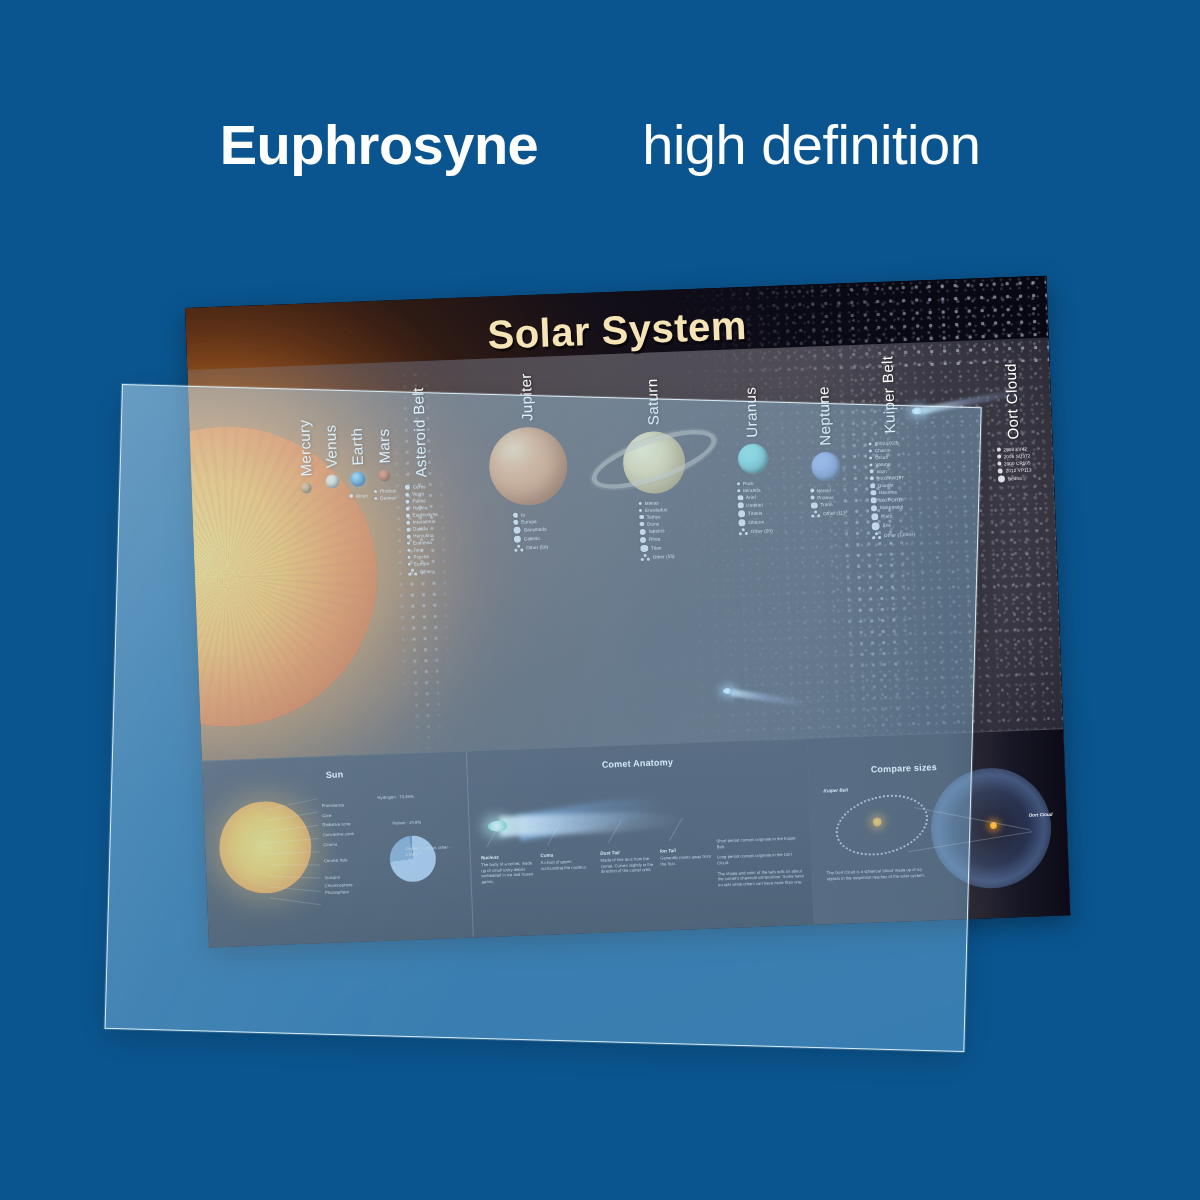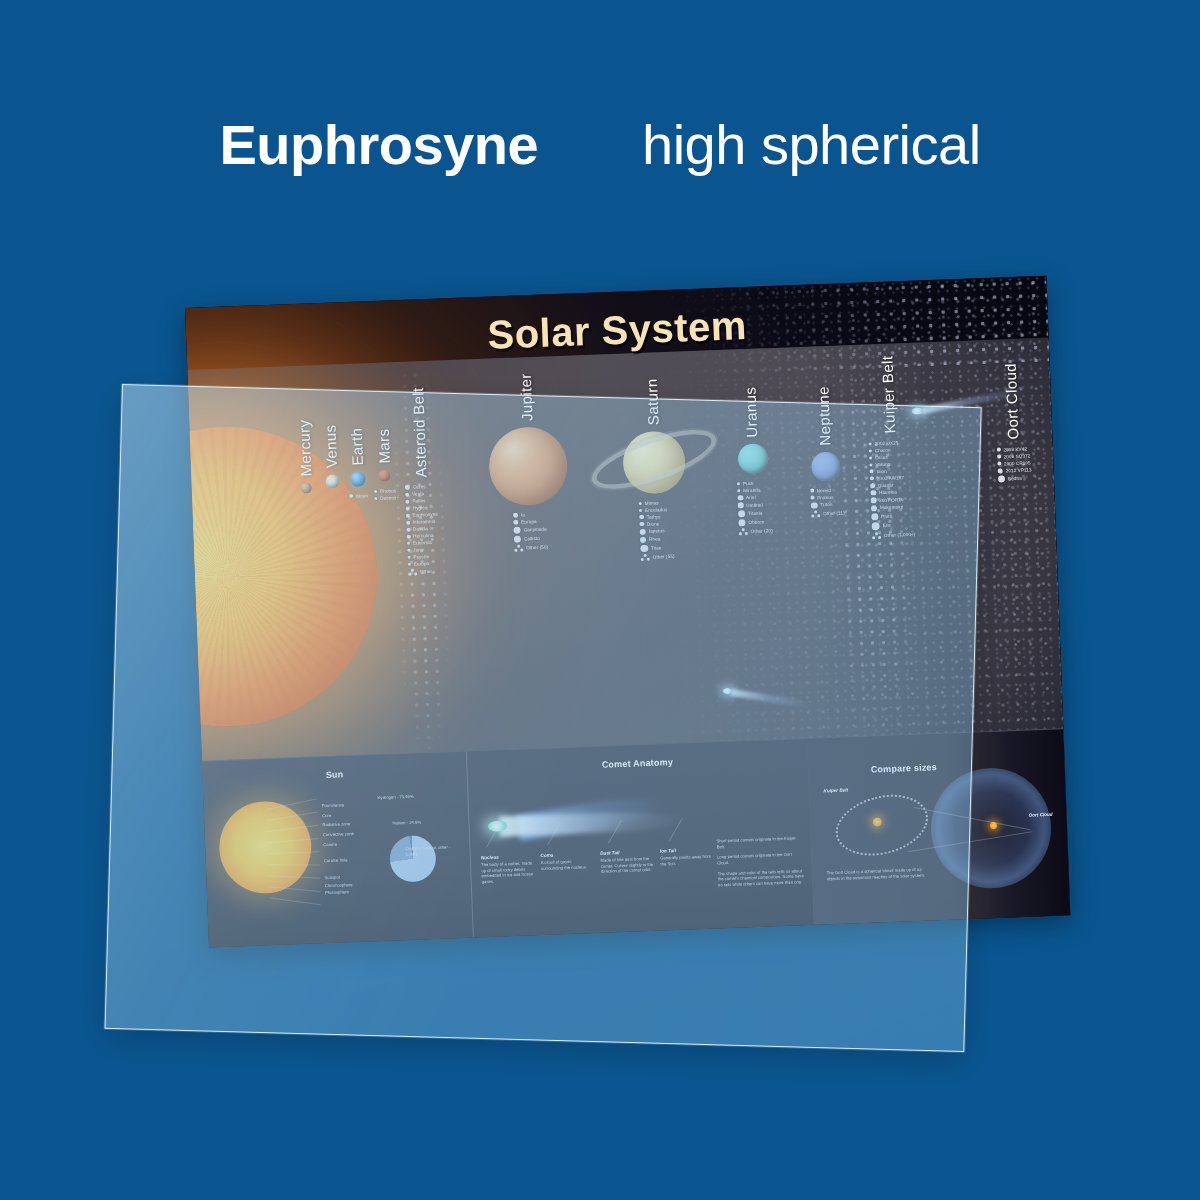--- a/index.html
+++ b/index.html
@@ -228,21 +228,21 @@
     pointer-events:none;
   }
 </style>
 </head>
 <body>
 
 <div id="stage">
 
   <div class="headline">
     <span class="hl1">Euphrosyne</span>
-    <span class="hl2">high spherical</span>
+    <span class="hl2">high definition</span>
   </div>
 
   <div class="poster">
     <div class="sky"></div>
     <div class="field"></div>
     <div class="field2"></div>
     <div class="topdots"></div>
     <div class="dots"></div>
 
     <div class="orbits" id="orbits">

